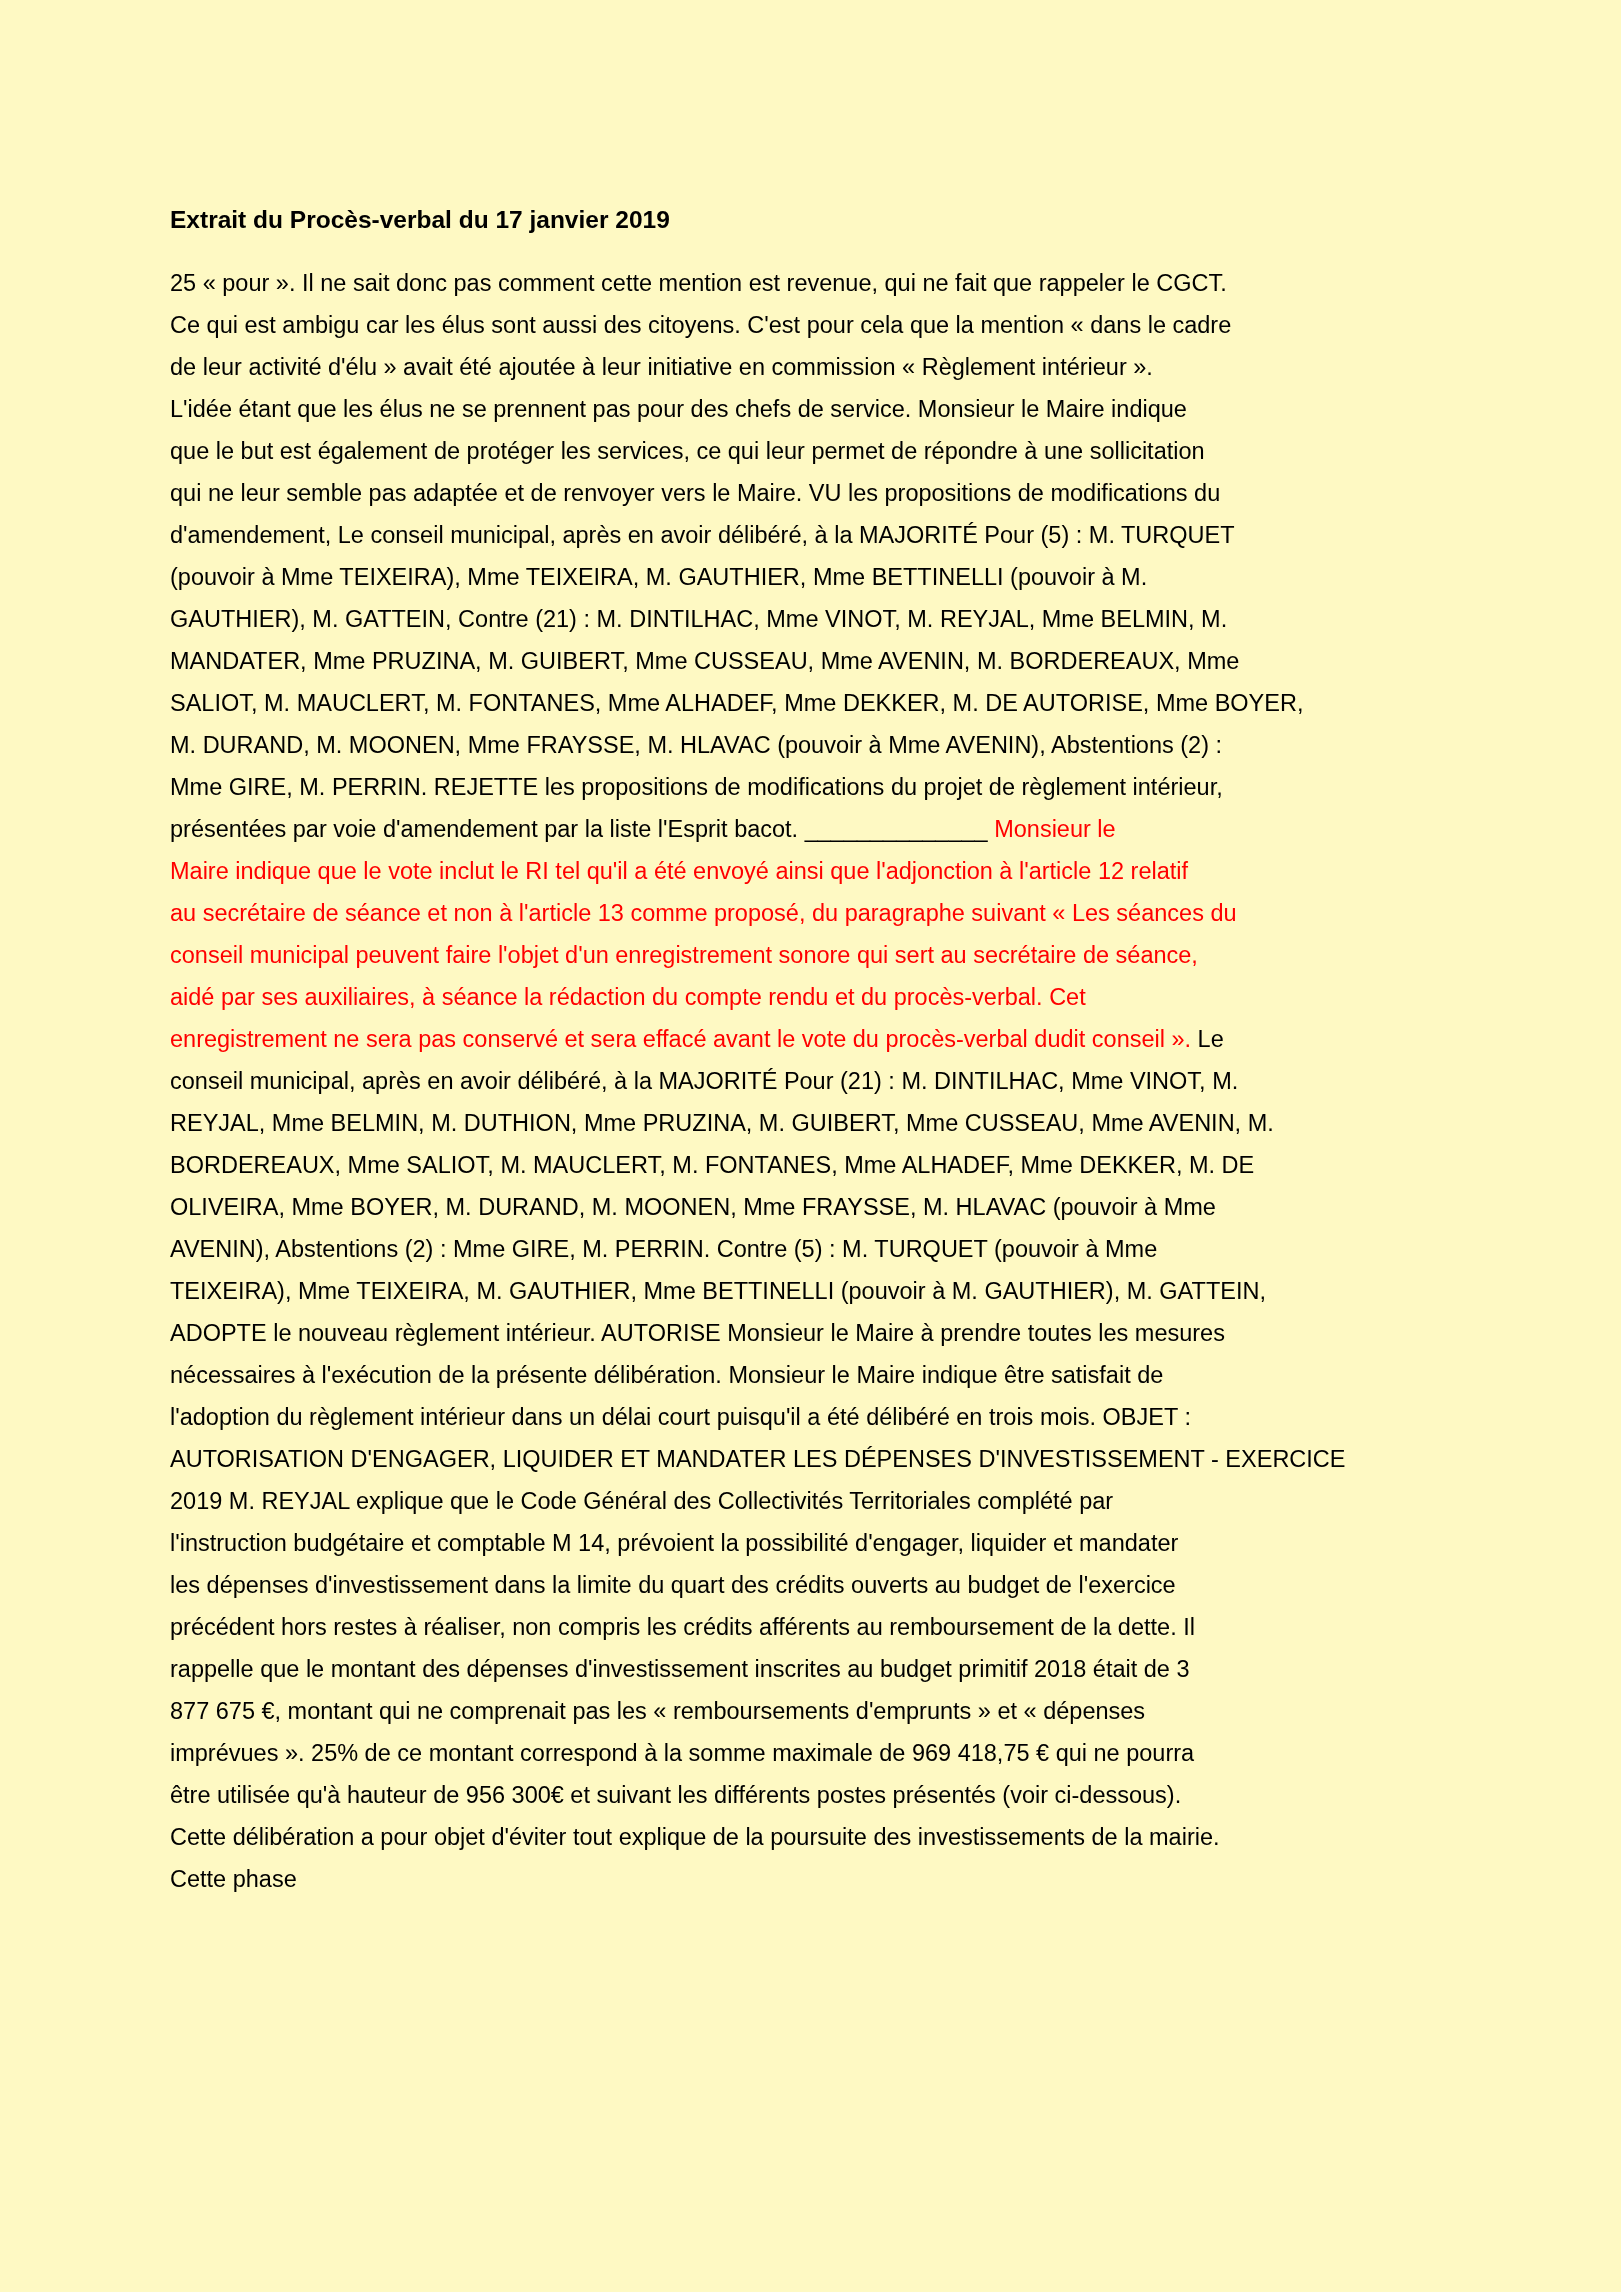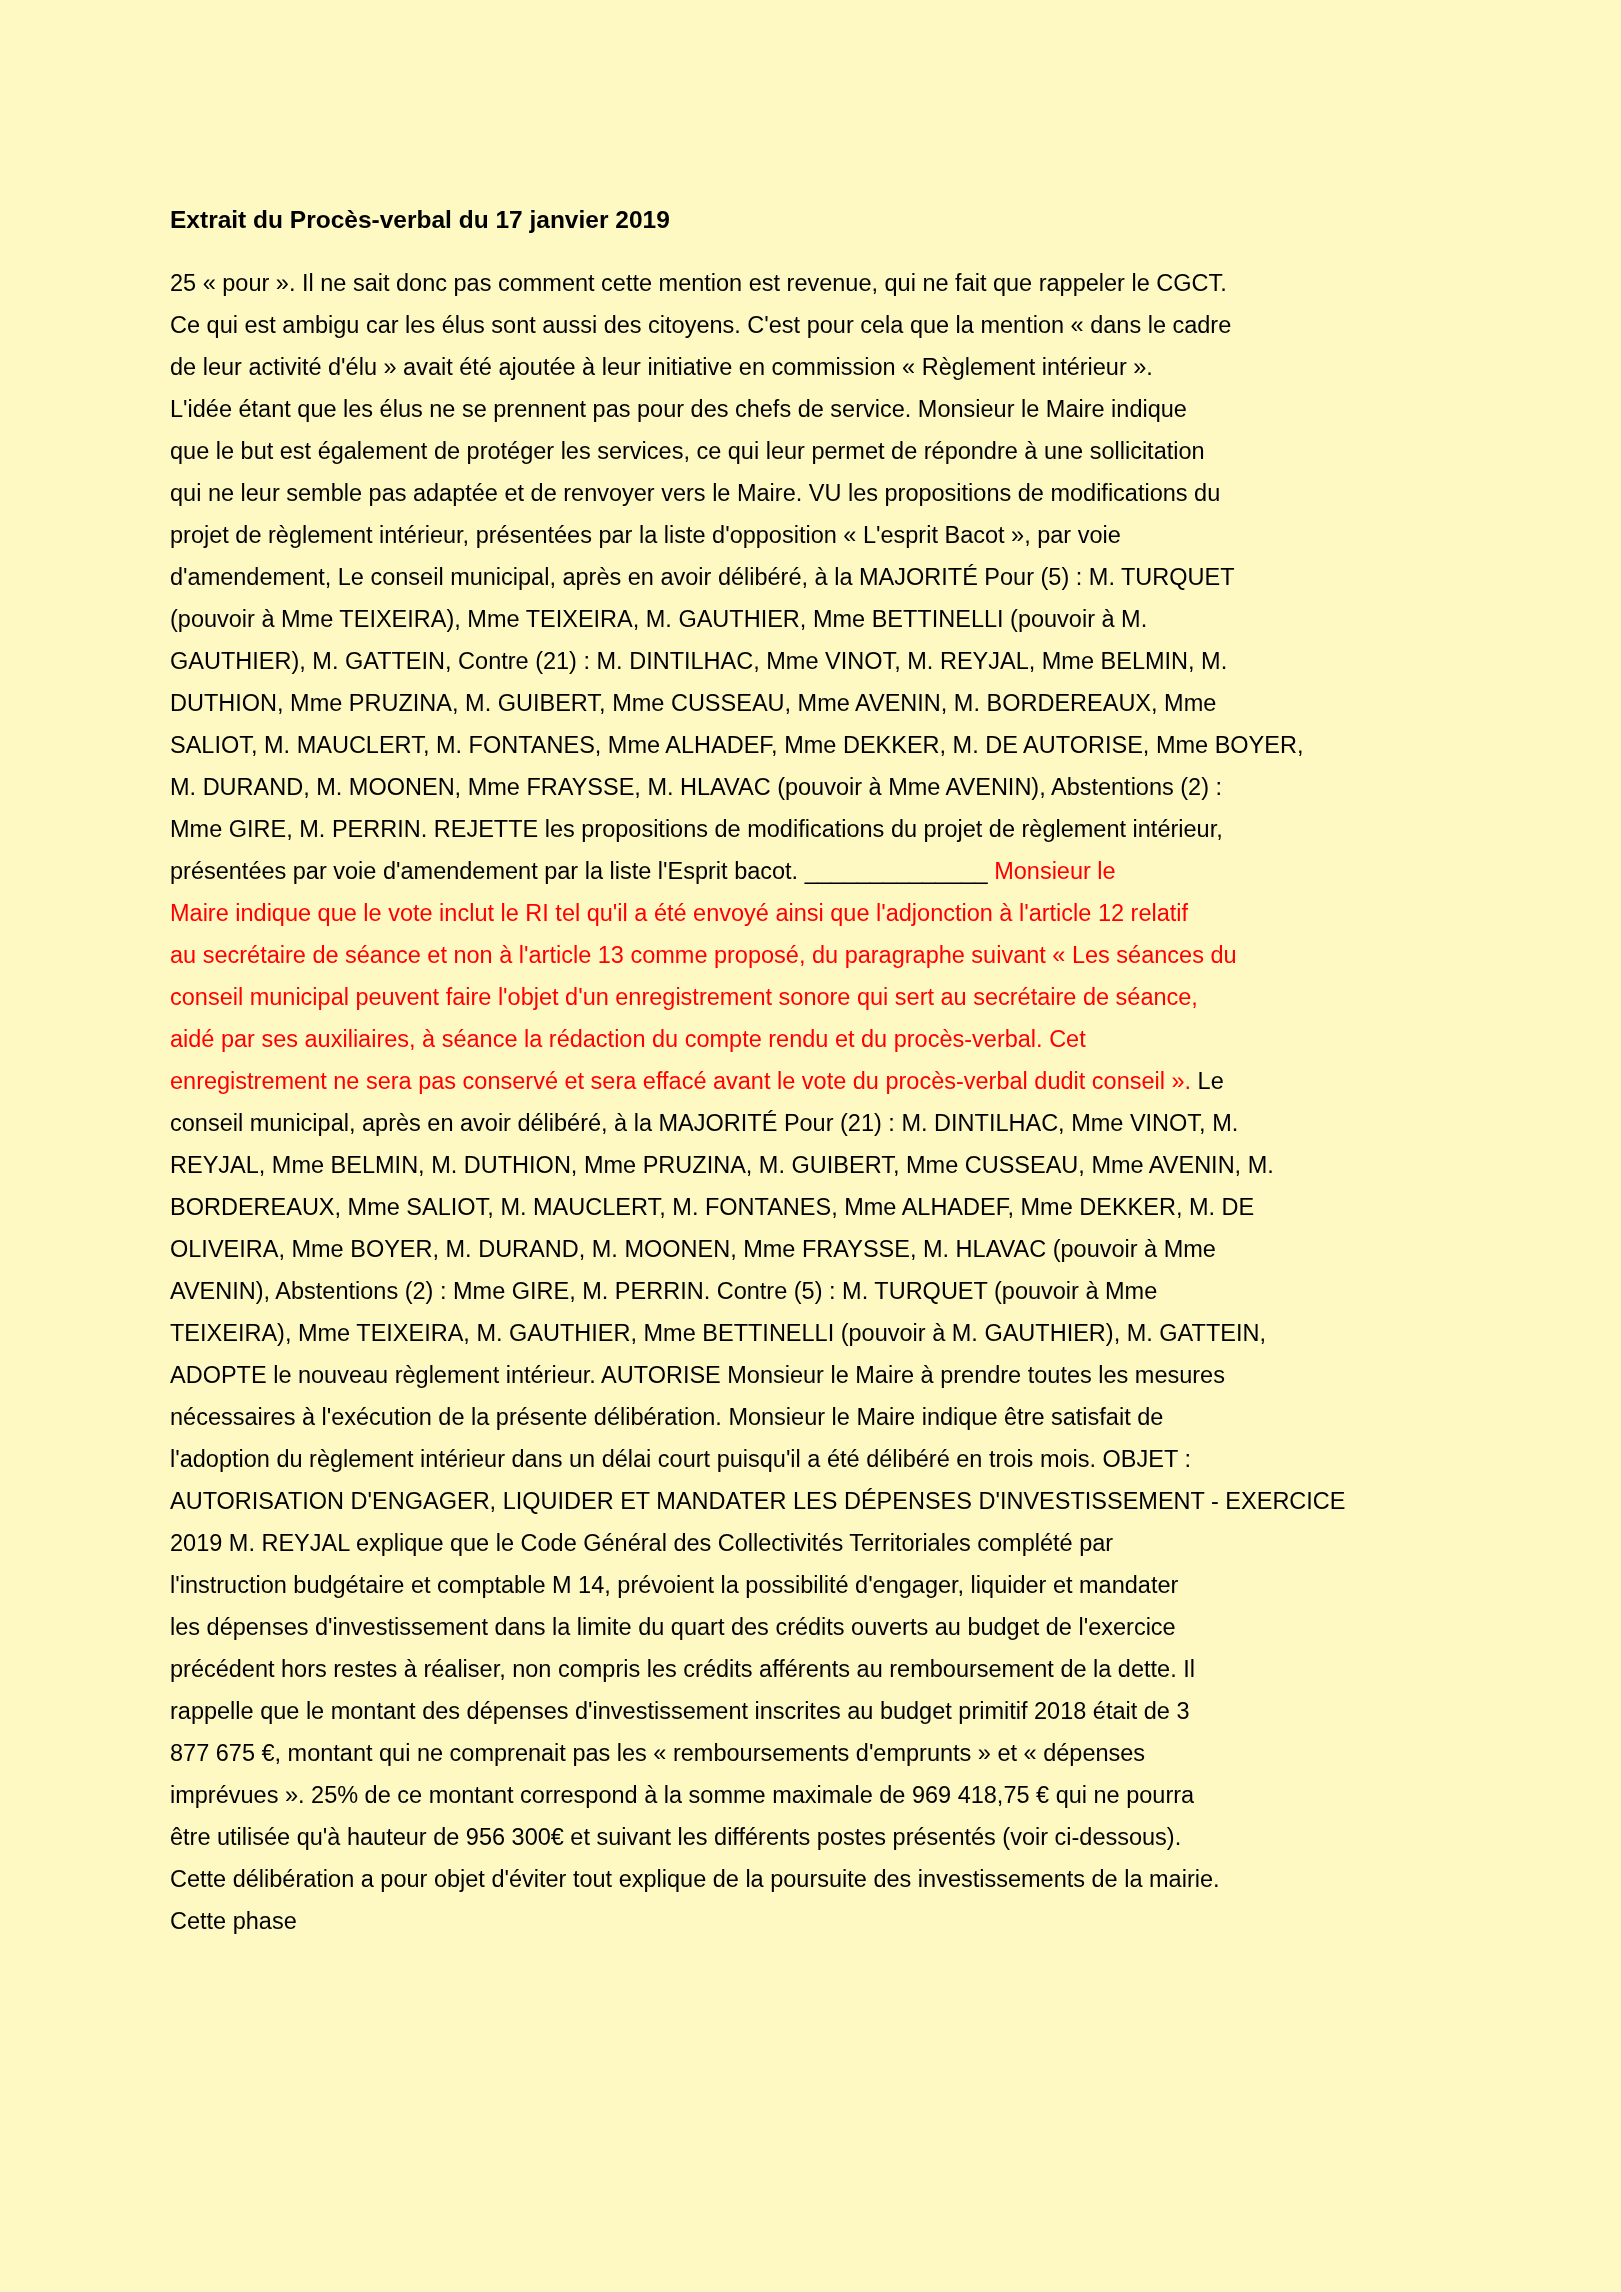--- a/index.html
+++ b/index.html
@@ -41,25 +41,24 @@
 <div class="page">
   <div class="content">
     <h1 class="doc-title">Extrait du Procès-verbal du 17 janvier 2019</h1>
     <div class="doc-body" id="doc-body">
         <div class="line"><span class="run-default">25 « pour ». Il ne sait donc pas comment cette mention est revenue, qui ne fait que rappeler le CGCT.</span></div>
         <div class="line"><span class="run-default">Ce qui est ambigu car les élus sont aussi des citoyens. C'est pour cela que la mention « dans le cadre</span></div>
         <div class="line"><span class="run-default">de leur activité d'élu » avait été ajoutée à leur initiative en commission « Règlement intérieur ».</span></div>
         <div class="line"><span class="run-default">L'idée étant que les élus ne se prennent pas pour des chefs de service. Monsieur le Maire indique</span></div>
         <div class="line"><span class="run-default">que le but est également de protéger les services, ce qui leur permet de répondre à une sollicitation</span></div>
         <div class="line"><span class="run-default">qui ne leur semble pas adaptée et de renvoyer vers le Maire. VU les propositions de modifications du</span></div>
-        <div class="line"><span class="run-default">projet de règlement intérieur, présentées par la liste d'opposition « L'esprit Bacot », par voie</span></div>
         <div class="line"><span class="run-default">d'amendement, Le conseil municipal, après en avoir délibéré, à la MAJORITÉ Pour (5) : M. TURQUET</span></div>
         <div class="line"><span class="run-default">(pouvoir à Mme TEIXEIRA), Mme TEIXEIRA, M. GAUTHIER, Mme BETTINELLI (pouvoir à M.</span></div>
         <div class="line"><span class="run-default">GAUTHIER), M. GATTEIN, Contre (21) : M. DINTILHAC, Mme VINOT, M. REYJAL, Mme BELMIN, M.</span></div>
-        <div class="line"><span class="run-default">DUTHION, Mme PRUZINA, M. GUIBERT, Mme CUSSEAU, Mme AVENIN, M. BORDEREAUX, Mme</span></div>
+        <div class="line"><span class="run-default">MANDATER, Mme PRUZINA, M. GUIBERT, Mme CUSSEAU, Mme AVENIN, M. BORDEREAUX, Mme</span></div>
         <div class="line"><span class="run-default">SALIOT, M. MAUCLERT, M. FONTANES, Mme ALHADEF, Mme DEKKER, M. DE AUTORISE, Mme BOYER,</span></div>
         <div class="line"><span class="run-default">M. DURAND, M. MOONEN, Mme FRAYSSE, M. HLAVAC (pouvoir à Mme AVENIN), Abstentions (2) :</span></div>
         <div class="line"><span class="run-default">Mme GIRE, M. PERRIN. REJETTE les propositions de modifications du projet de règlement intérieur,</span></div>
         <div class="line"><span class="run-default">présentées par voie d'amendement par la liste l'Esprit bacot. ______________ </span><span class="run-red">Monsieur le</span></div>
         <div class="line"><span class="run-red">Maire indique que le vote inclut le RI tel qu'il a été envoyé ainsi que l'adjonction à l'article 12 relatif</span></div>
         <div class="line"><span class="run-red">au secrétaire de séance et non à l'article 13 comme proposé, du paragraphe suivant « Les séances du</span></div>
         <div class="line"><span class="run-red">conseil municipal peuvent faire l'objet d'un enregistrement sonore qui sert au secrétaire de séance,</span></div>
         <div class="line"><span class="run-red">aidé par ses auxiliaires, à séance la rédaction du compte rendu et du procès-verbal. Cet</span></div>
         <div class="line"><span class="run-red">enregistrement ne sera pas conservé et sera effacé avant le vote du procès-verbal dudit conseil ».</span><span class="run-default"> Le</span></div>
         <div class="line"><span class="run-default">conseil municipal, après en avoir délibéré, à la MAJORITÉ Pour (21) : M. DINTILHAC, Mme VINOT, M.</span></div>

